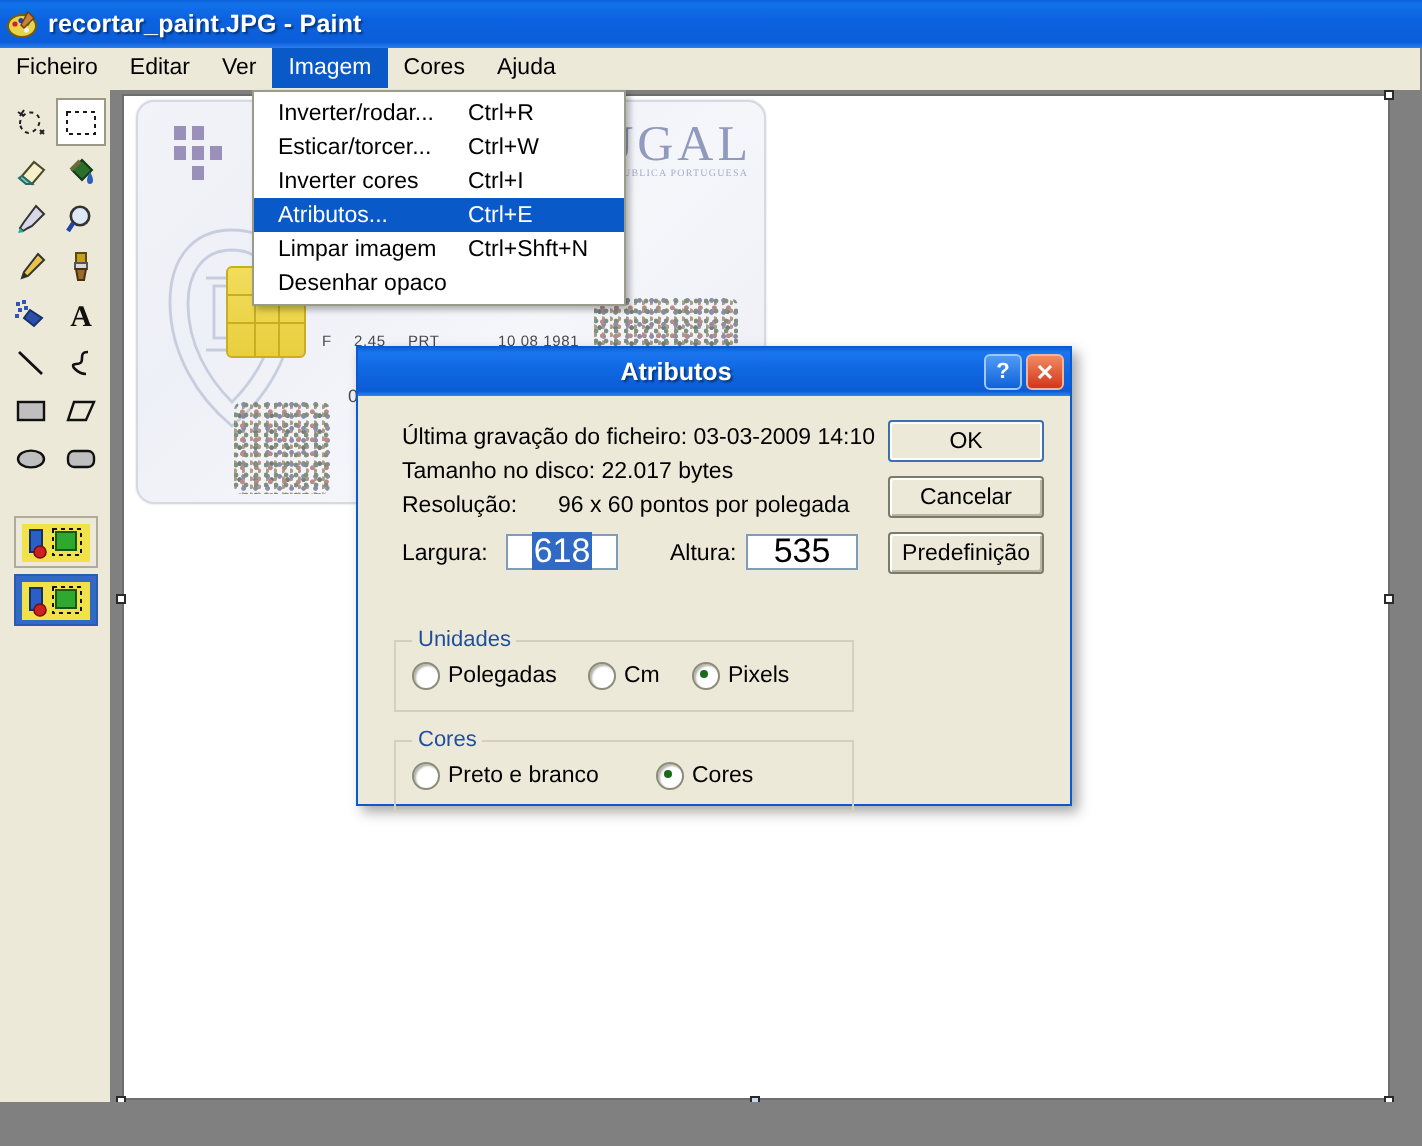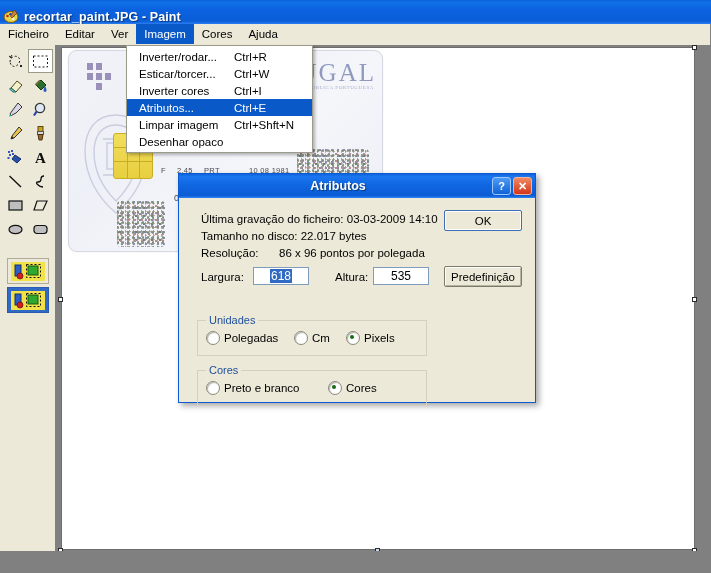--- a/index.html
+++ b/index.html
@@ -10,21 +10,21 @@
     font-size:11px;
     -webkit-font-smoothing:none;
   }
   #app{position:relative;width:711px;height:573px;overflow:hidden;}
 
   
   .titlebar{
     position:absolute;left:0;top:0;width:711px;height:24px;
     background:linear-gradient(to bottom,#0a5fd8 0%,#1272e8 8%,#0b62e0 40%,#0b5ed8 88%,#2b7ef0 100%);
     color:#ffffff;
-    display:flex;align-items:flex-end;
+    display:flex;align-items:center;
     box-sizing:border-box;
     padding-left:3px;
     overflow:hidden;
   }
   .win-icon{
     width:16px;height:16px;margin-right:5px;position:relative;flex:0 0 auto;
   }
   .win-icon svg{display:block;}
   .title-text{
     font-weight:bold;font-size:12.5px;letter-spacing:0.1px;
@@ -215,21 +215,21 @@
   #info-res-value{left:100px;top:49px;}
 
   .fld-label{position:absolute;font-size:11.5px;color:#000;}
   #lbl-largura{left:22px;top:73px;}
   #lbl-altura{left:156px;top:73px;}
   .txtbox{
     position:absolute;height:18px;width:56px;
     background:#ffffff;
     border:1px solid #7f9db9;
     box-sizing:border-box;
-    font-size:12px;
+    font-size:17px;
     line-height:16px;
     padding:0 3px;
     color:#000;
   }
   #inp-largura{left:74px;top:69px;}
   #inp-altura{left:194px;top:69px;}
   .sel-text{background:#316ac5;color:#ffffff;padding:0 1px;}
 
   .groupbox{
     position:absolute;
@@ -542,21 +542,21 @@
       <span class="dlg-title-text">Atributos</span>
       <span class="tbtn help">?</span>
       <span class="tbtn close">✕</span>
     </div>
 
     <div class="dlg-body">
 
       <div class="info-line" id="info-saved">Última gravação do ficheiro: 03-03-2009 14:10</div>
       <div class="info-line" id="info-size">Tamanho no disco: 22.017 bytes</div>
       <div class="info-line" id="info-res-label">Resolução:</div>
-      <div class="info-line" id="info-res-value">86 x 96 pontos por polegada</div>
+      <div class="info-line" id="info-res-value">96 x 60 pontos por polegada</div>
 
       <div class="fld-label" id="lbl-largura">Largura:</div>
       <div class="txtbox" id="inp-largura">
         <span class="sel-text">618</span>
       </div>
 
       <div class="fld-label" id="lbl-altura">Altura:</div>
       <div class="txtbox" id="inp-altura">
         <span>535</span>
       </div>
@@ -583,18 +583,19 @@
           <span class="rdot"></span>
           <span>Preto e branco</span>
         </label>
         <label class="radio" id="rb-cores">
           <span class="rdot on"></span>
           <span>Cores</span>
         </label>
       </div>
 
       <div class="btn default" id="btn-ok">OK</div>
+      <div class="btn" id="btn-cancelar">Cancelar</div>
       <div class="btn" id="btn-pred">Predefinição</div>
     </div>
   </div>
 
   <div class="bottom-strip"></div>
 </div>
 
 </body></html>

